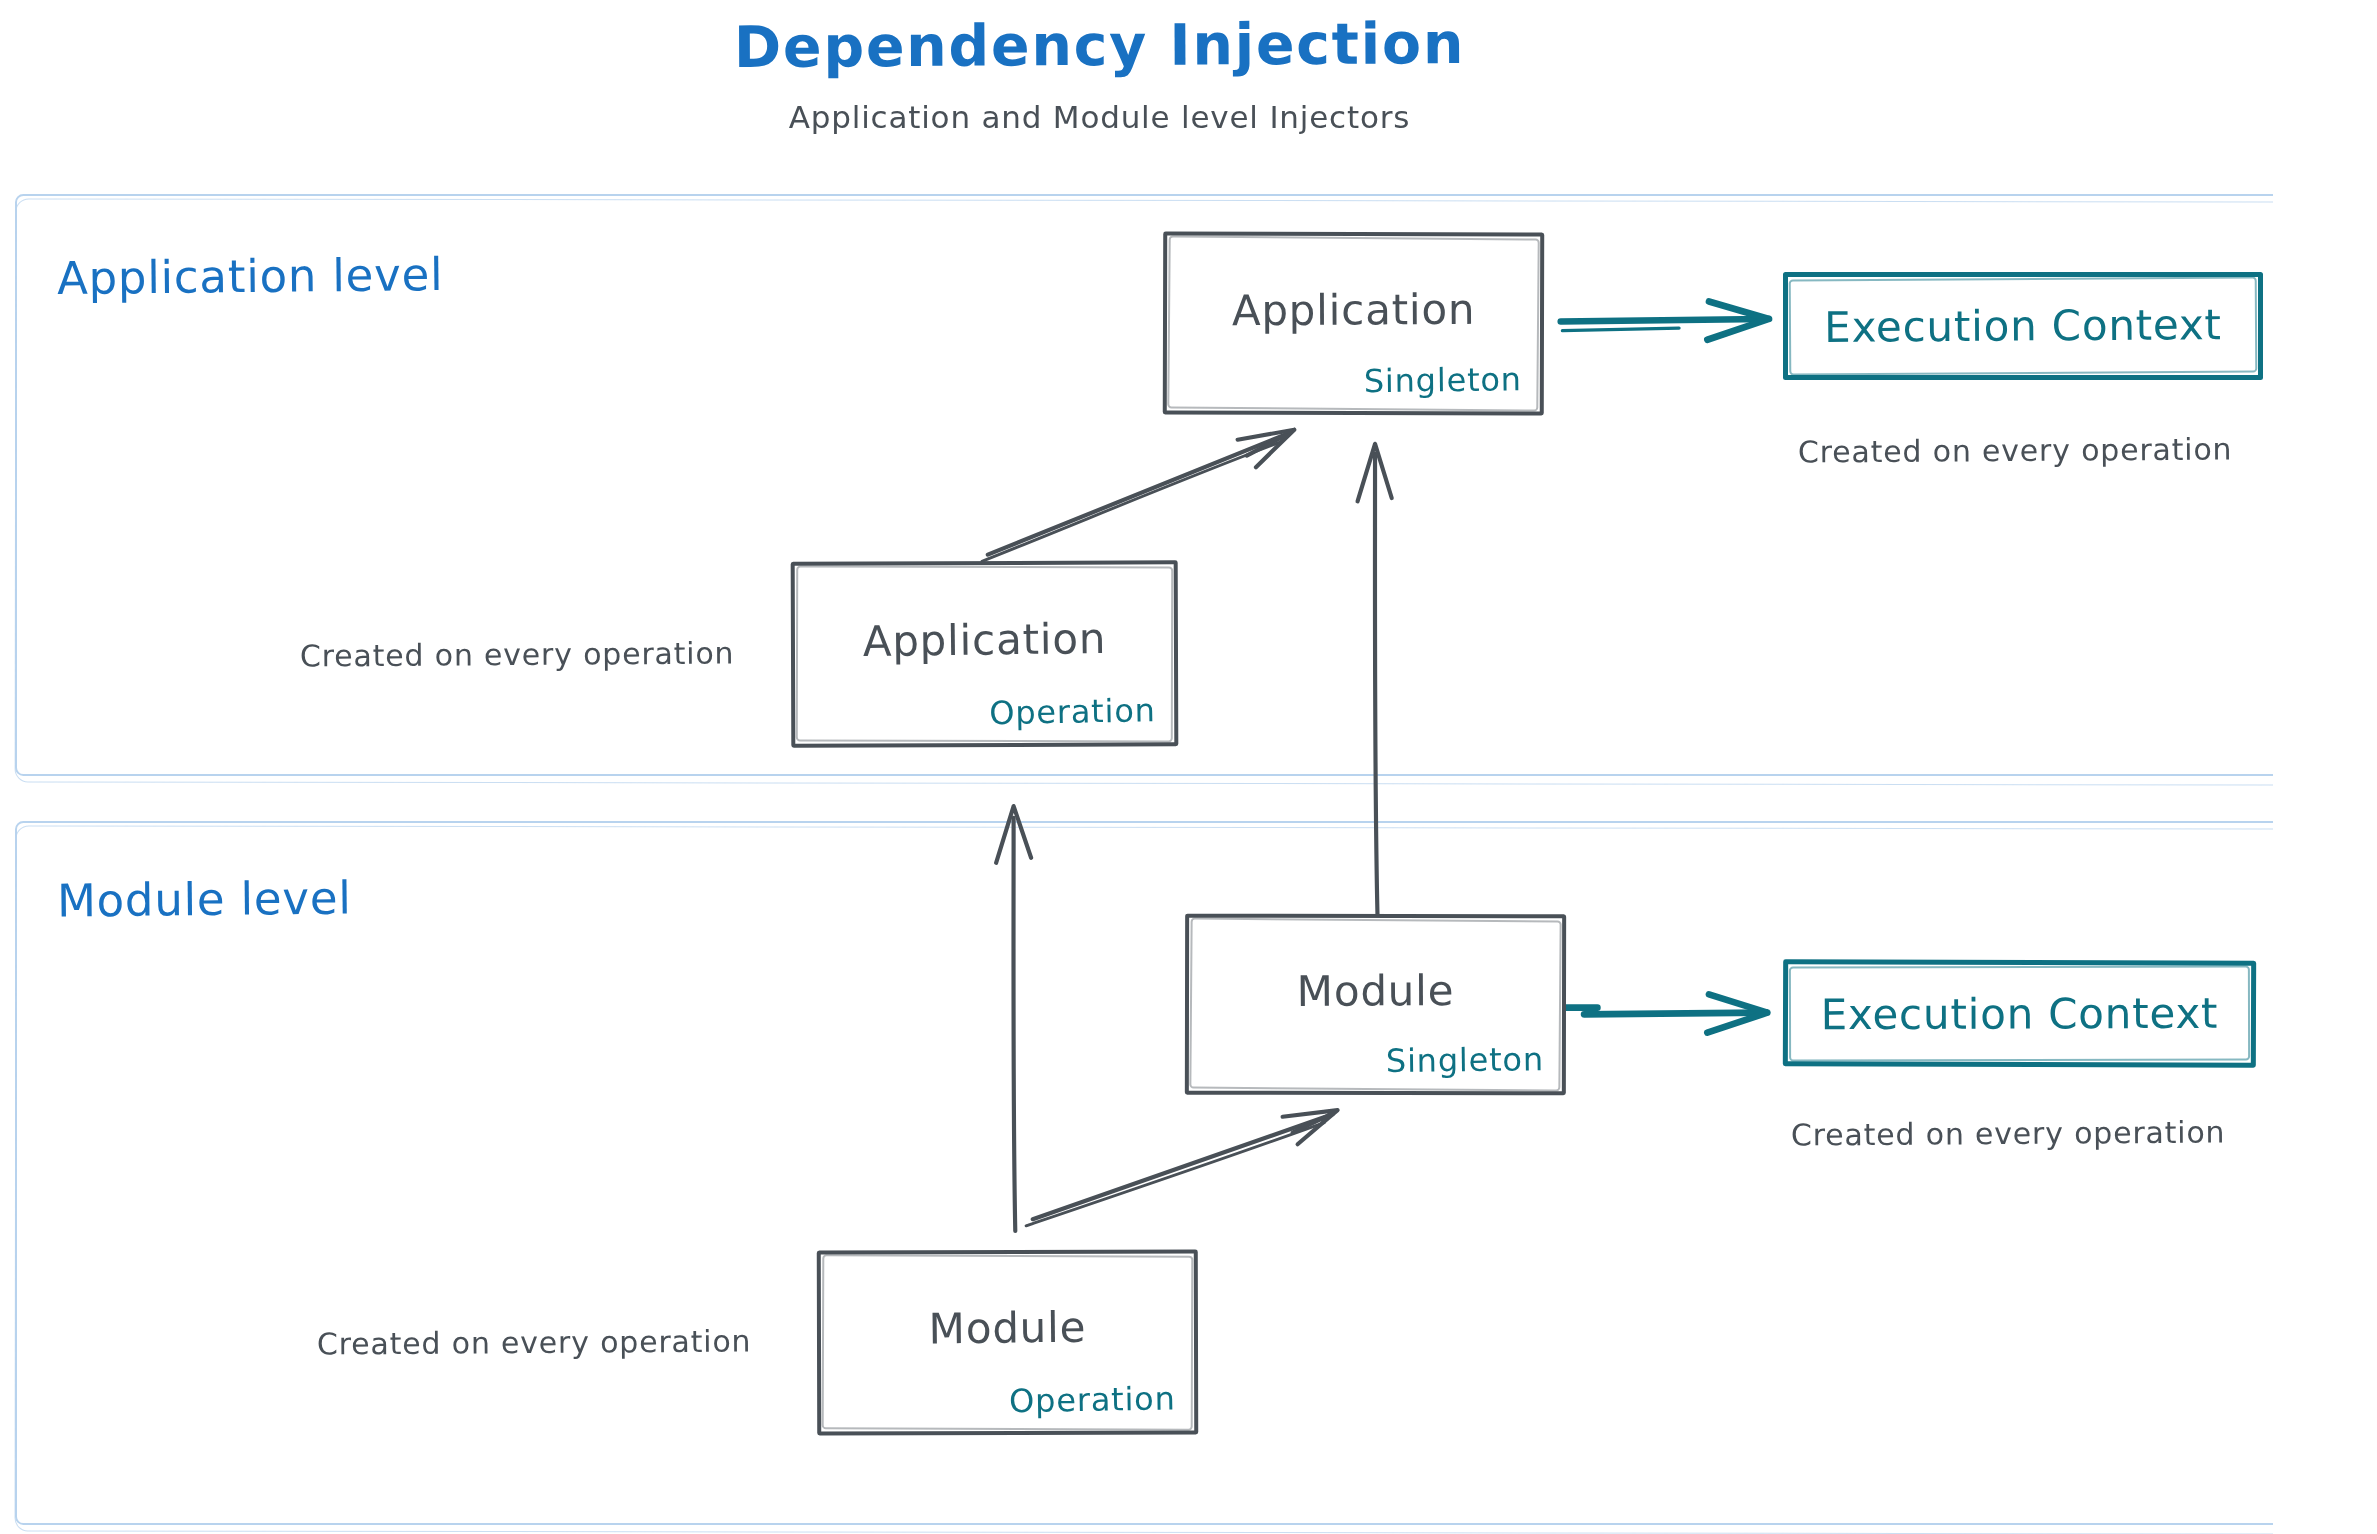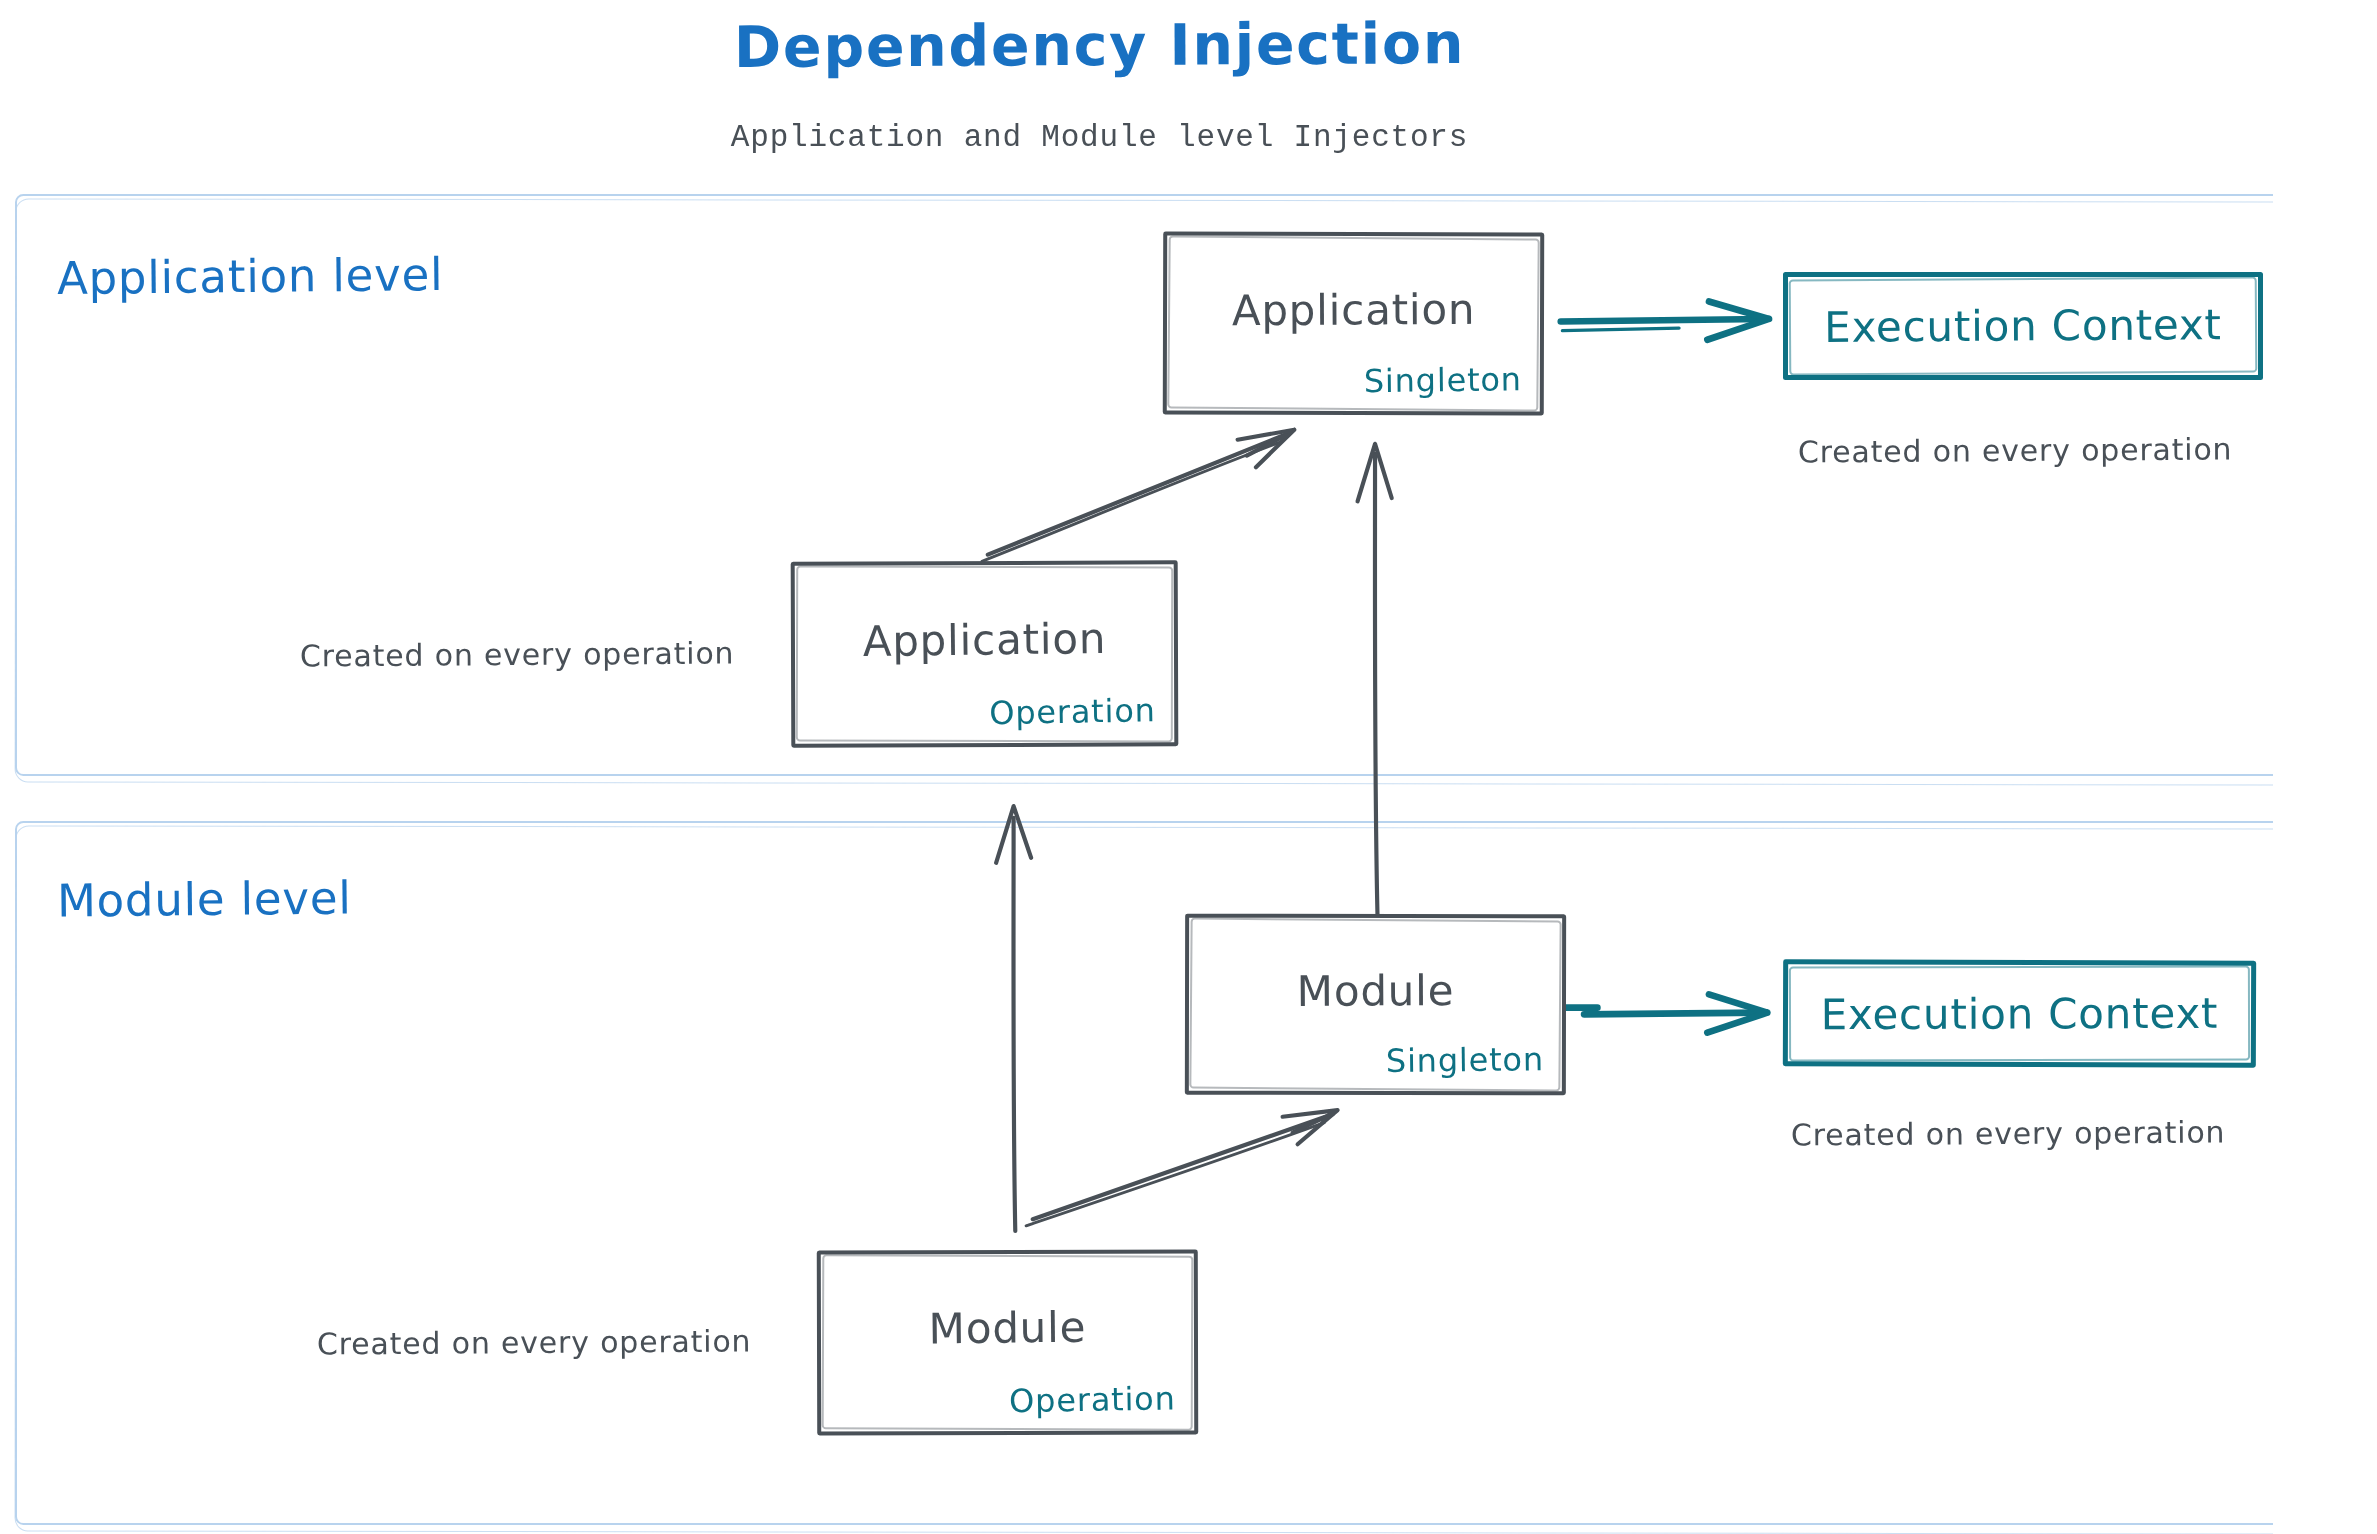--- a/index.html
+++ b/index.html
@@ -10,22 +10,22 @@
     position:relative; width:2273px; height:1534px; overflow:hidden;
     background:#ffffff; font-family:"DejaVu Sans", sans-serif; color:var(--dark);
   }
   
   .title{
     position:absolute; left:0; top:11.7px; width:2199px; text-align:center;
     font-size:57px; font-weight:bold; color:var(--blue); letter-spacing:1.7px;
     transform:rotate(-0.3deg);
   }
   .subtitle{
-    position:absolute; left:0; top:120px; width:2199px; text-align:center;
-    font-size:31px; color:var(--dark); letter-spacing:0.8px;font-family:Liberation Mono, monospace;
+    position:absolute; left:0; top:99px; width:2199px; text-align:center;
+    font-size:31px; color:var(--dark); letter-spacing:0.8px;
   }
   
   .level-container{
     position:absolute; border:2.5px solid var(--container_border); border-radius:8.3px;
     background:transparent;
   }
   .level-container::after{
     content:""; position:absolute; left:-2.5px; right:-4.2px; top:4.2px; bottom:-10px;
     border:1.7px solid var(--container_border); border-radius:13.3px; opacity:.75;
     pointer-events:none; transform:rotate(0.08deg);

